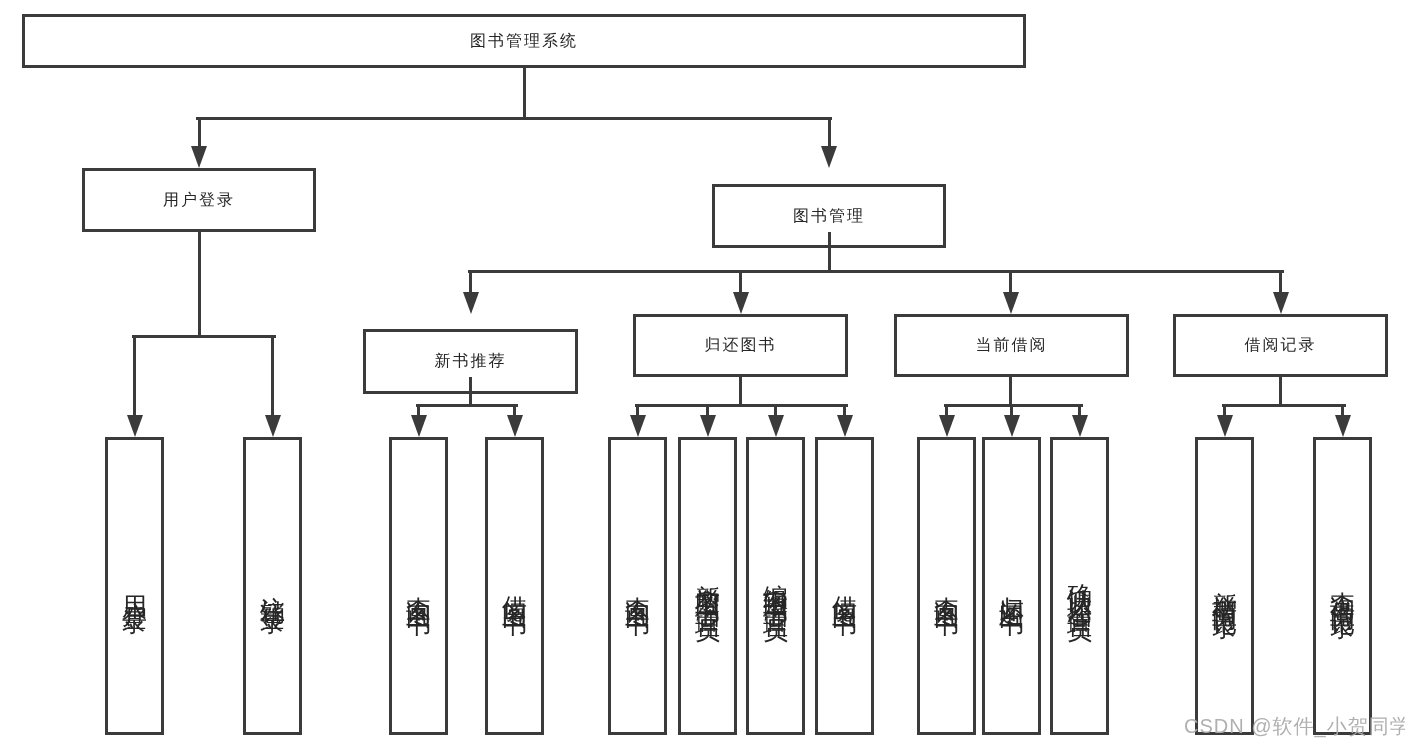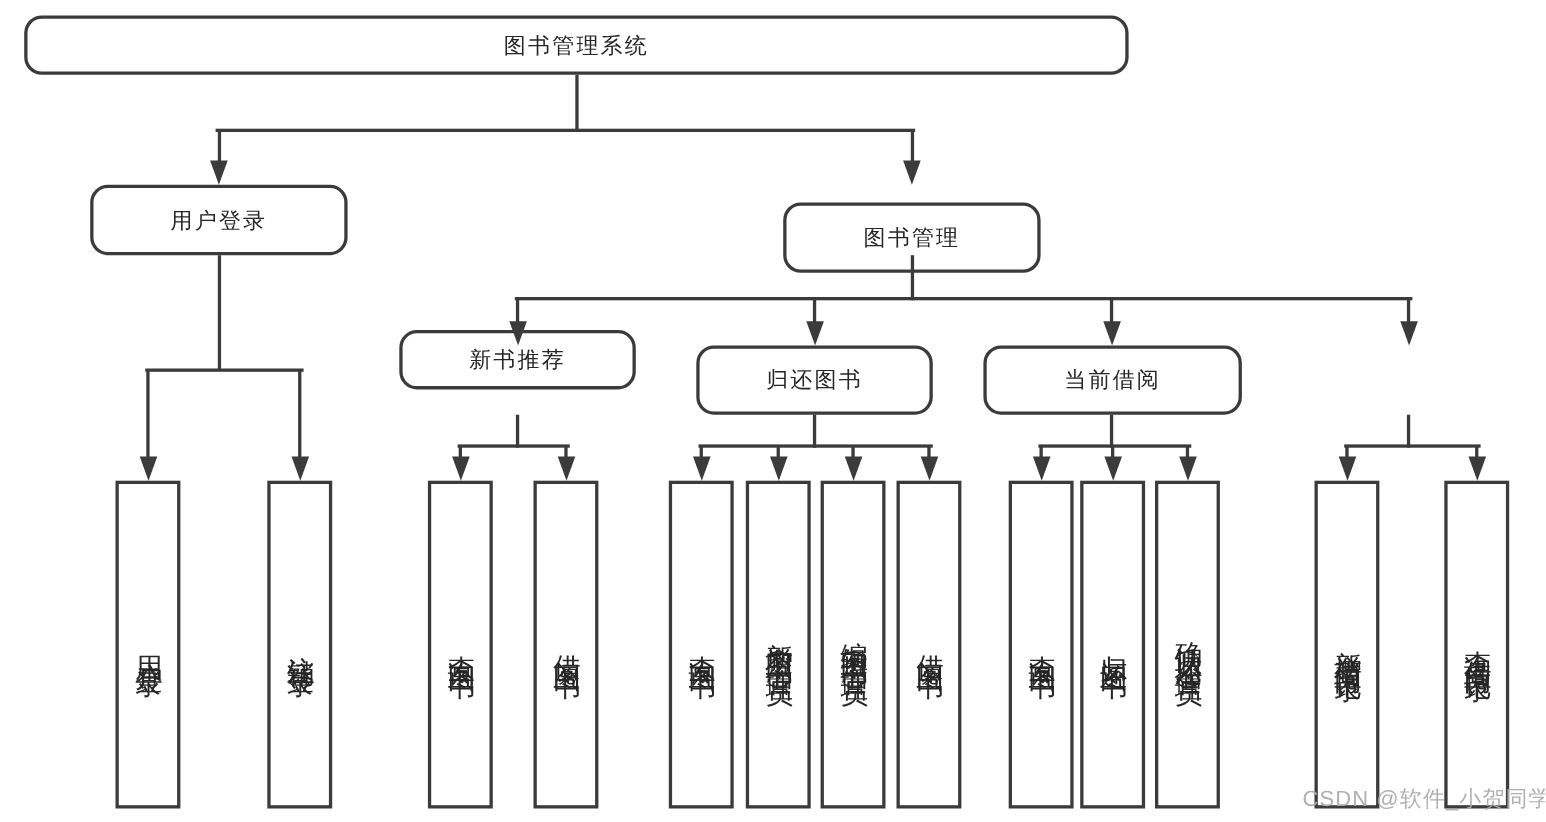--- a/index.html
+++ b/index.html
@@ -1,20 +1,20 @@
 <!DOCTYPE html>
 <html><head>
 <meta charset="utf-8">
 <style>
   html,body{margin:0;padding:0;background:#ffffff;}
   #stage{position:relative;width:1405px;height:747px;background:#ffffff;
          font-family:"Liberation Sans",sans-serif;overflow:hidden;}
   .box{position:absolute;box-sizing:border-box;border:3px solid #3b3b3b;background:#ffffff;
        display:flex;align-items:center;justify-content:center;color:#262626;}
-  .hb{font-size:20px;letter-spacing:2px;border-radius:16px;}
+  .hb{font-size:16px;letter-spacing:2px;}
   .vb{writing-mode:vertical-rl;text-orientation:mixed;font-size:25px;letter-spacing:5px;line-height:1;}
   .ln{position:absolute;background:#3b3b3b;}
   .ar{position:absolute;width:0;height:0;border-left:8px solid transparent;
       border-right:8px solid transparent;border-top:22px solid #3b3b3b;}
   .wm{position:absolute;left:1184px;top:713px;font-size:20px;color:rgba(172,172,172,0.95);
       letter-spacing:1px;z-index:5;white-space:nowrap;}
 </style>
 </head>
 <body>
 
@@ -24,28 +24,31 @@
     <span>图书管理系统</span>
   </div>
 
   <div class="box hb" style="left:82px;top:168px;width:234px;height:64px">
     <span>用户登录</span>
   </div>
   <div class="box hb" style="left:712px;top:184px;width:234px;height:64px">
     <span>图书管理</span>
   </div>
 
-  <div class="box hb" style="left:363px;top:300px;width:215px;height:54px">
+  <div class="box hb" style="left:363px;top:329px;width:215px;height:65px">
     <span>新书推荐</span>
   </div>
   <div class="box hb" style="left:633px;top:314px;width:215px;height:63px">
     <span>归还图书</span>
   </div>
   <div class="box hb" style="left:894px;top:314px;width:235px;height:63px">
     <span>当前借阅</span>
+  </div>
+  <div class="box hb" style="left:1173px;top:314px;width:215px;height:63px">
+    <span>借阅记录</span>
   </div>
 
   <div class="box vb" style="left:105px;top:437px;width:59px;height:298px">
     <span>用户登录</span>
   </div>
   <div class="box vb" style="left:243px;top:437px;width:59px;height:298px">
     <span>注销登录</span>
   </div>
 
   <div class="box vb" style="left:389px;top:437px;width:59px;height:298px">

